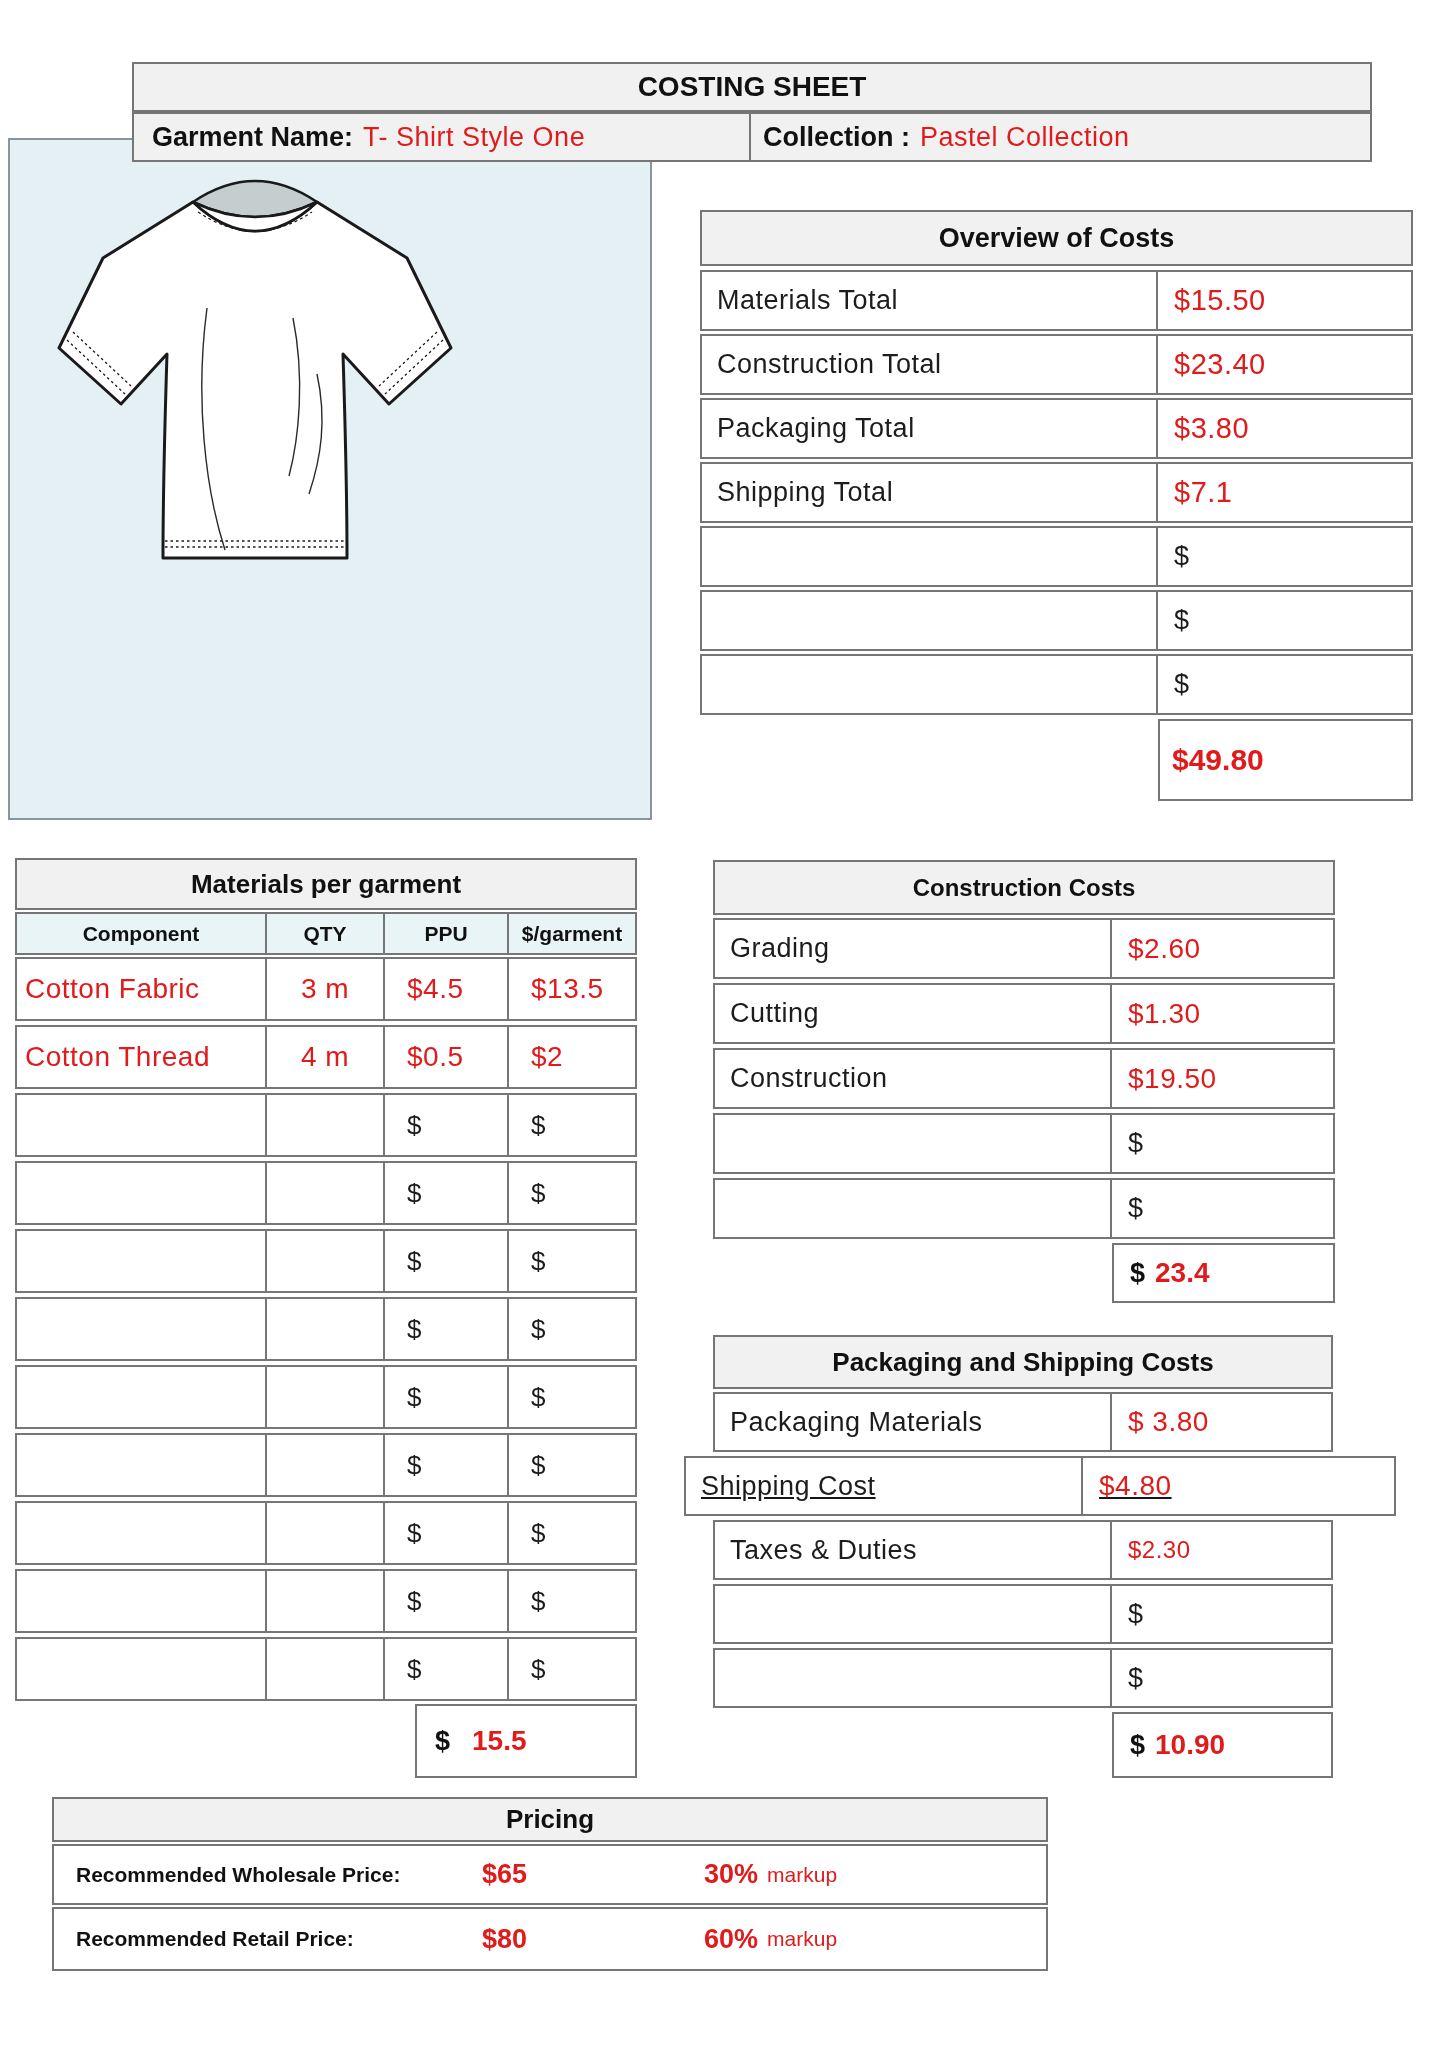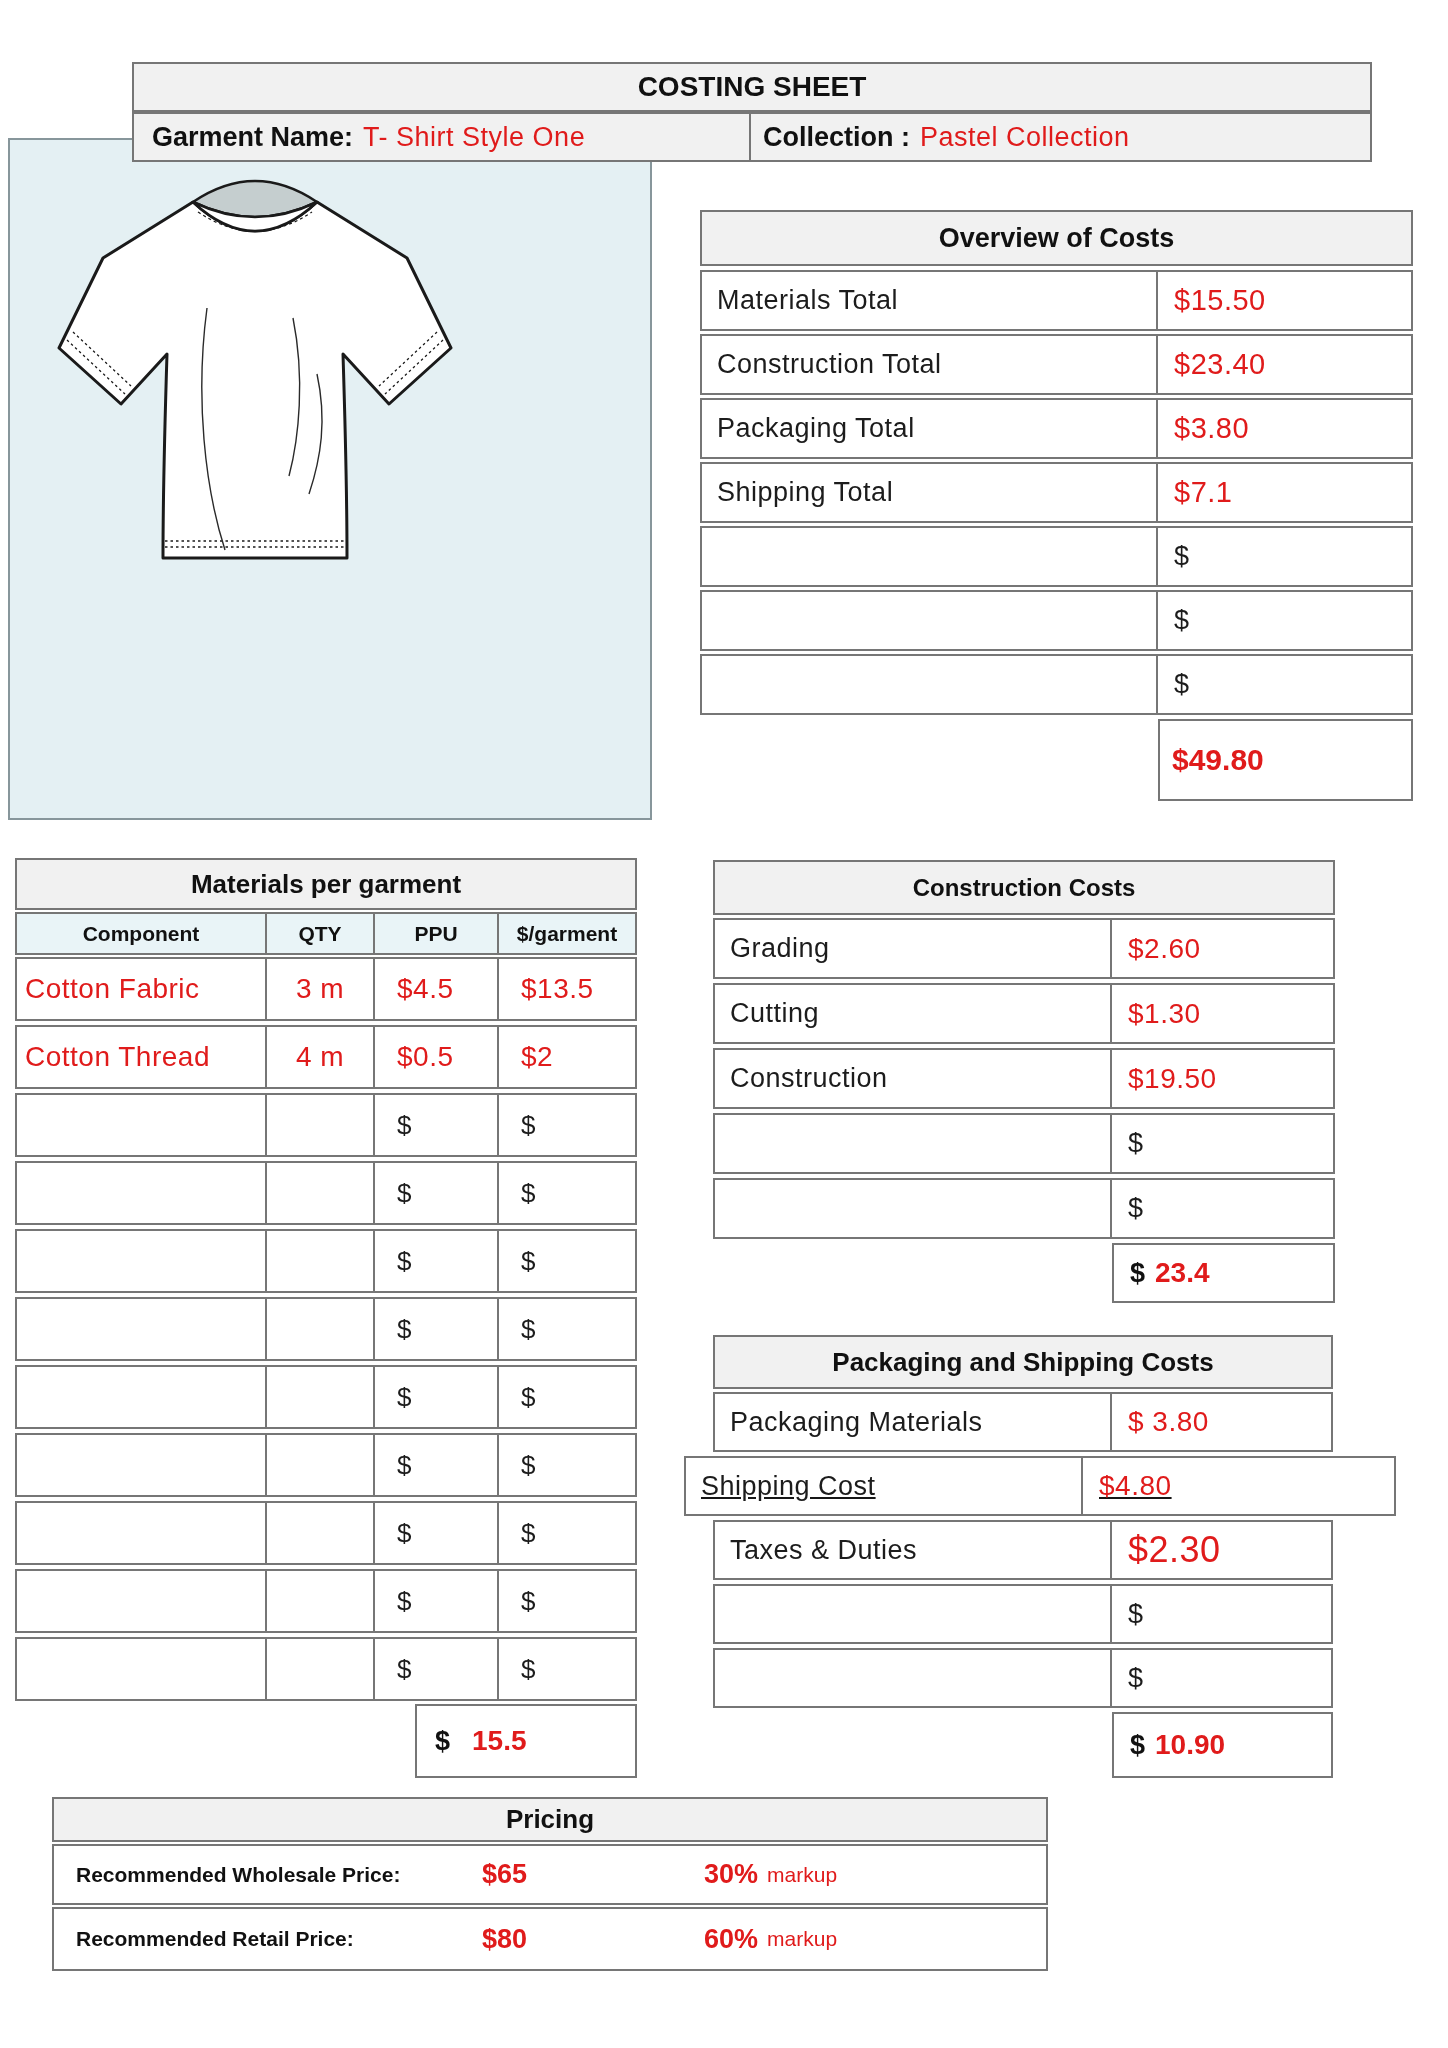--- a/index.html
+++ b/index.html
@@ -23,21 +23,21 @@
   .cell{display:flex;align-items:center;box-sizing:border-box;}
   .divr{border-right:2px solid var(--border);}
   .lbl{font-size:27px;font-weight:400;color:#1c1c1c;padding-left:15px;letter-spacing:.5px;}
   .val{font-size:29px;font-weight:400;color:var(--red);padding-left:16px;letter-spacing:.5px;}
   .valblack{font-size:27px;font-weight:400;color:#1c1c1c;padding-left:16px;}
   .totalcell{display:flex;align-items:center;font-weight:700;}
   .cur{color:#111;font-size:27px;font-weight:700;}
   .amt{color:var(--red);font-size:28px;font-weight:700;}
   
   .m-c0{width:250px;}
-  .m-c1{width:108px;justify-content:center;}
+  .m-c1{width:118px;justify-content:center;}
   .m-c2{width:124px;}
   .m-c3{flex:1;}
   .mhdr{background:var(--colhdr);font-weight:700;font-size:21px;color:#111;}
   .mhdr .cell{justify-content:center;}
   .mdata{font-size:28px;color:var(--red);letter-spacing:.5px;}
   .mdollar{font-size:26px;color:#1c1c1c;}
   
   .p-lbl{font-weight:700;font-size:21px;color:#111;width:428px;padding-left:22px;}
   .p-price{font-weight:700;font-size:27px;color:var(--red);width:222px;}
   .p-pct{font-weight:700;font-size:27px;color:var(--red);}
@@ -241,21 +241,21 @@
   <div class="box rowflex" style="left:713px;top:1392px;width:620px;height:60px;">
     <div class="cell divr lbl" style="width:397px;">Packaging Materials</div>
     <div class="cell val" style="flex:1;font-size:28px;">$ 3.80</div>
   </div>
   <div class="box rowflex" style="left:684px;top:1456px;width:712px;height:60px;text-decoration:underline;">
     <div class="cell divr lbl" style="width:397px;">Shipping Cost</div>
     <div class="cell val" style="flex:1;font-size:28px;">$4.80</div>
   </div>
   <div class="box rowflex" style="left:713px;top:1520px;width:620px;height:60px;">
     <div class="cell divr lbl" style="width:397px;">Taxes &amp; Duties</div>
-    <div class="cell val" style="flex:1;font-size:36px;">$2.30</div>
+    <div class="cell val" style="flex:1;font-size:24px;">$2.30</div>
   </div>
   <div class="box rowflex" style="left:713px;top:1584px;width:620px;height:60px;">
     <div class="cell divr" style="width:397px;"></div>
     <div class="cell valblack" style="flex:1;">$</div>
   </div>
   <div class="box rowflex" style="left:713px;top:1648px;width:620px;height:60px;">
     <div class="cell divr" style="width:397px;"></div>
     <div class="cell valblack" style="flex:1;">$</div>
   </div>
   <div class="box totalcell" style="left:1112px;top:1712px;width:221px;height:66px;padding-left:16px;">

